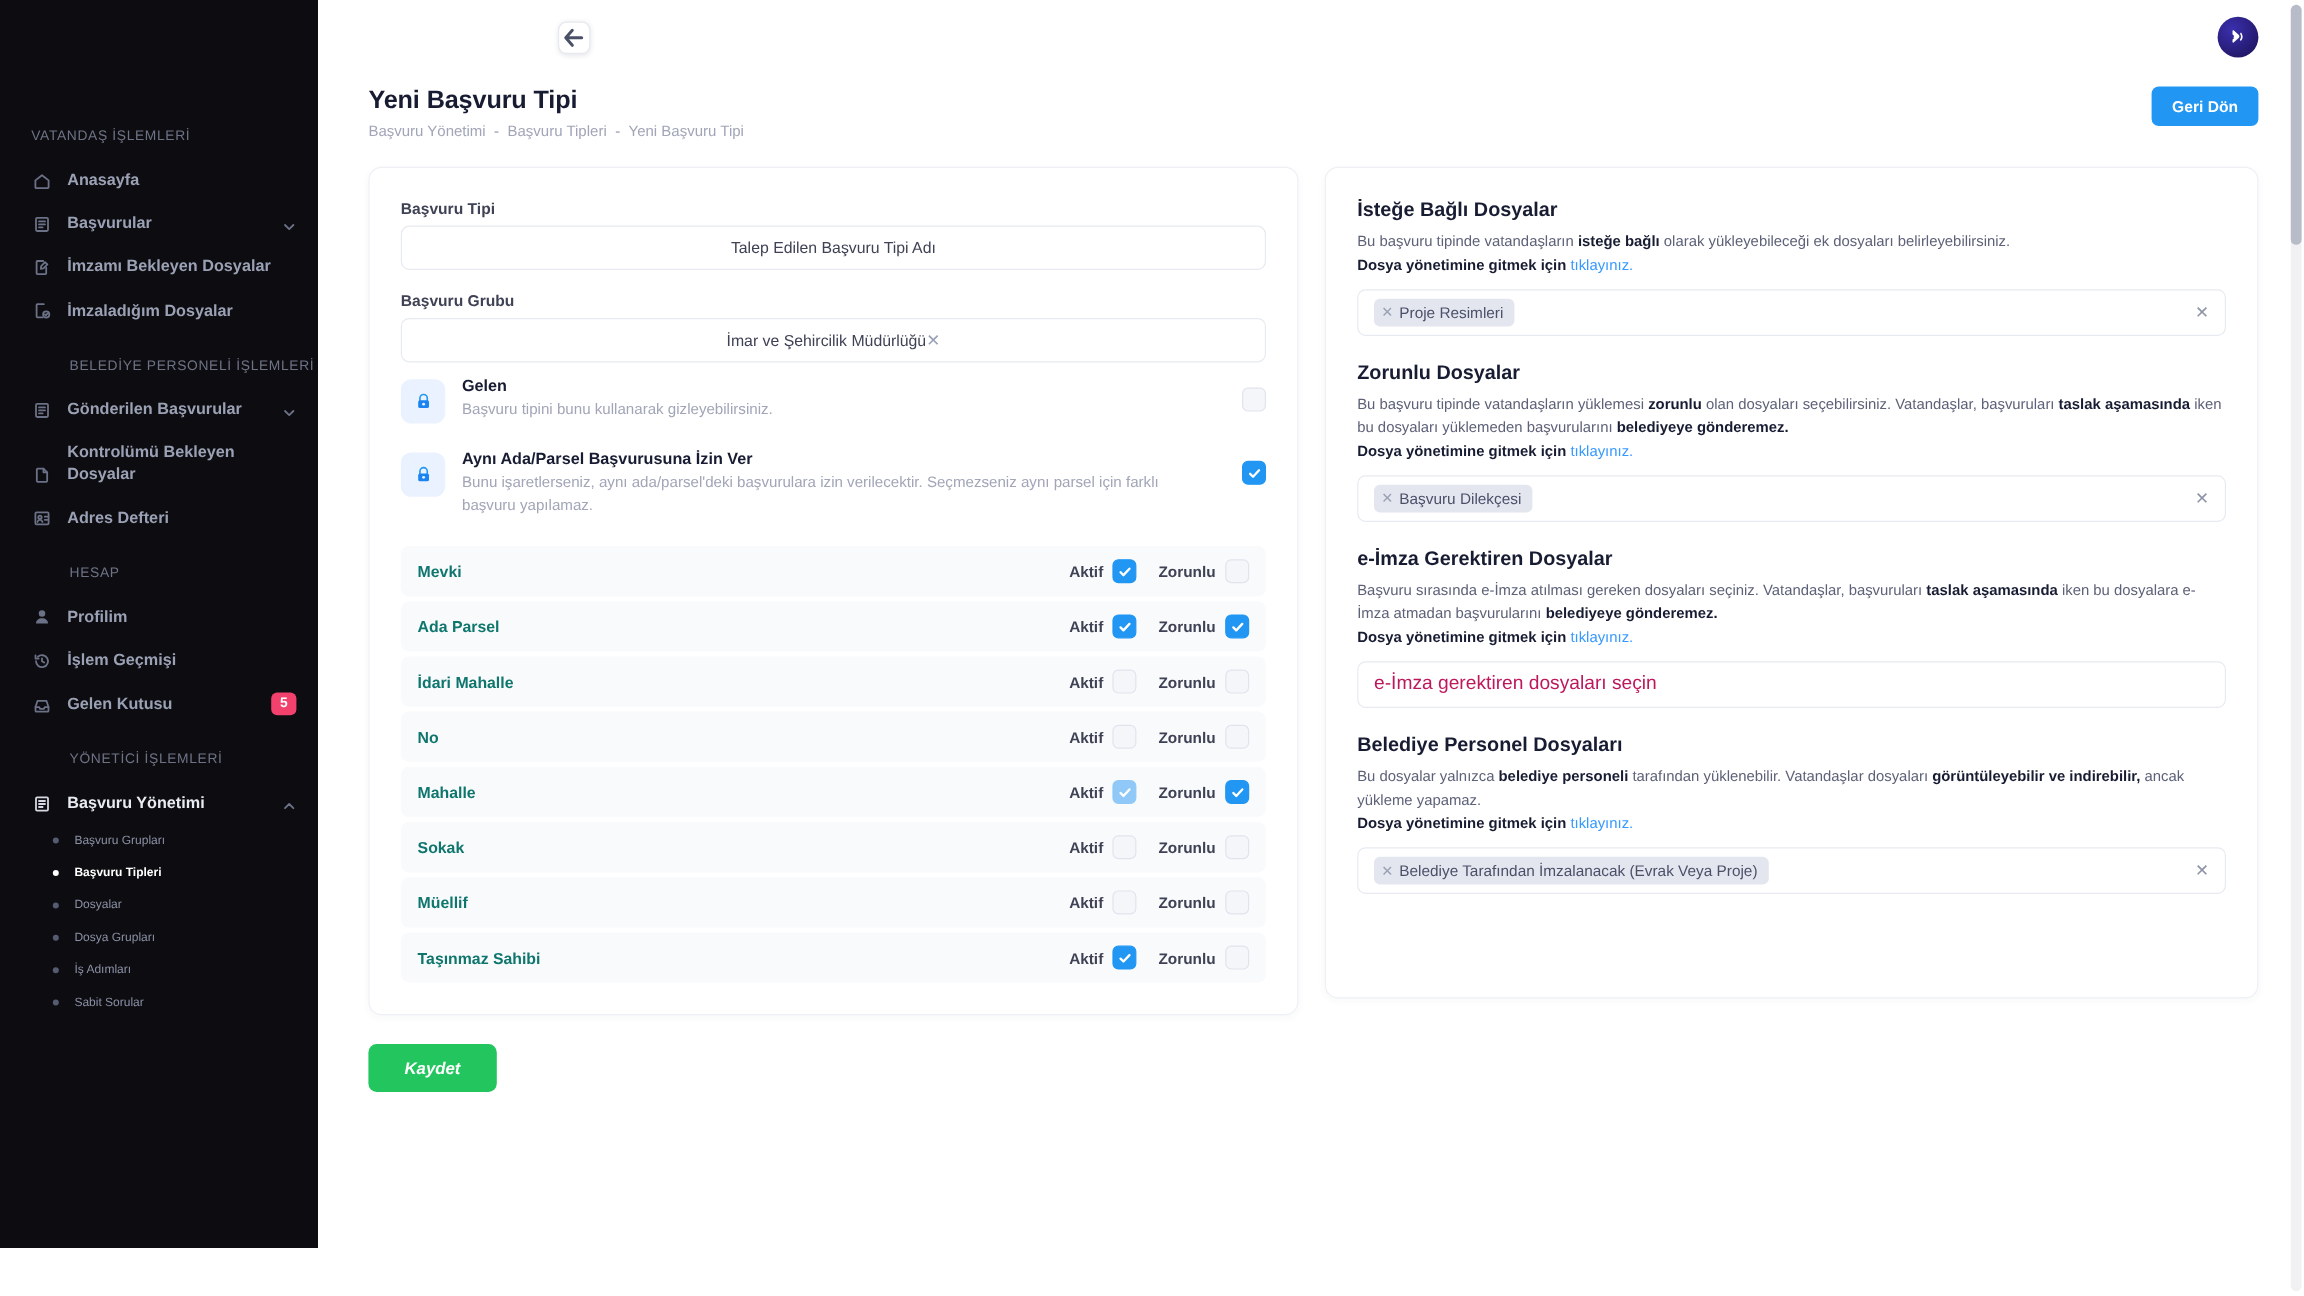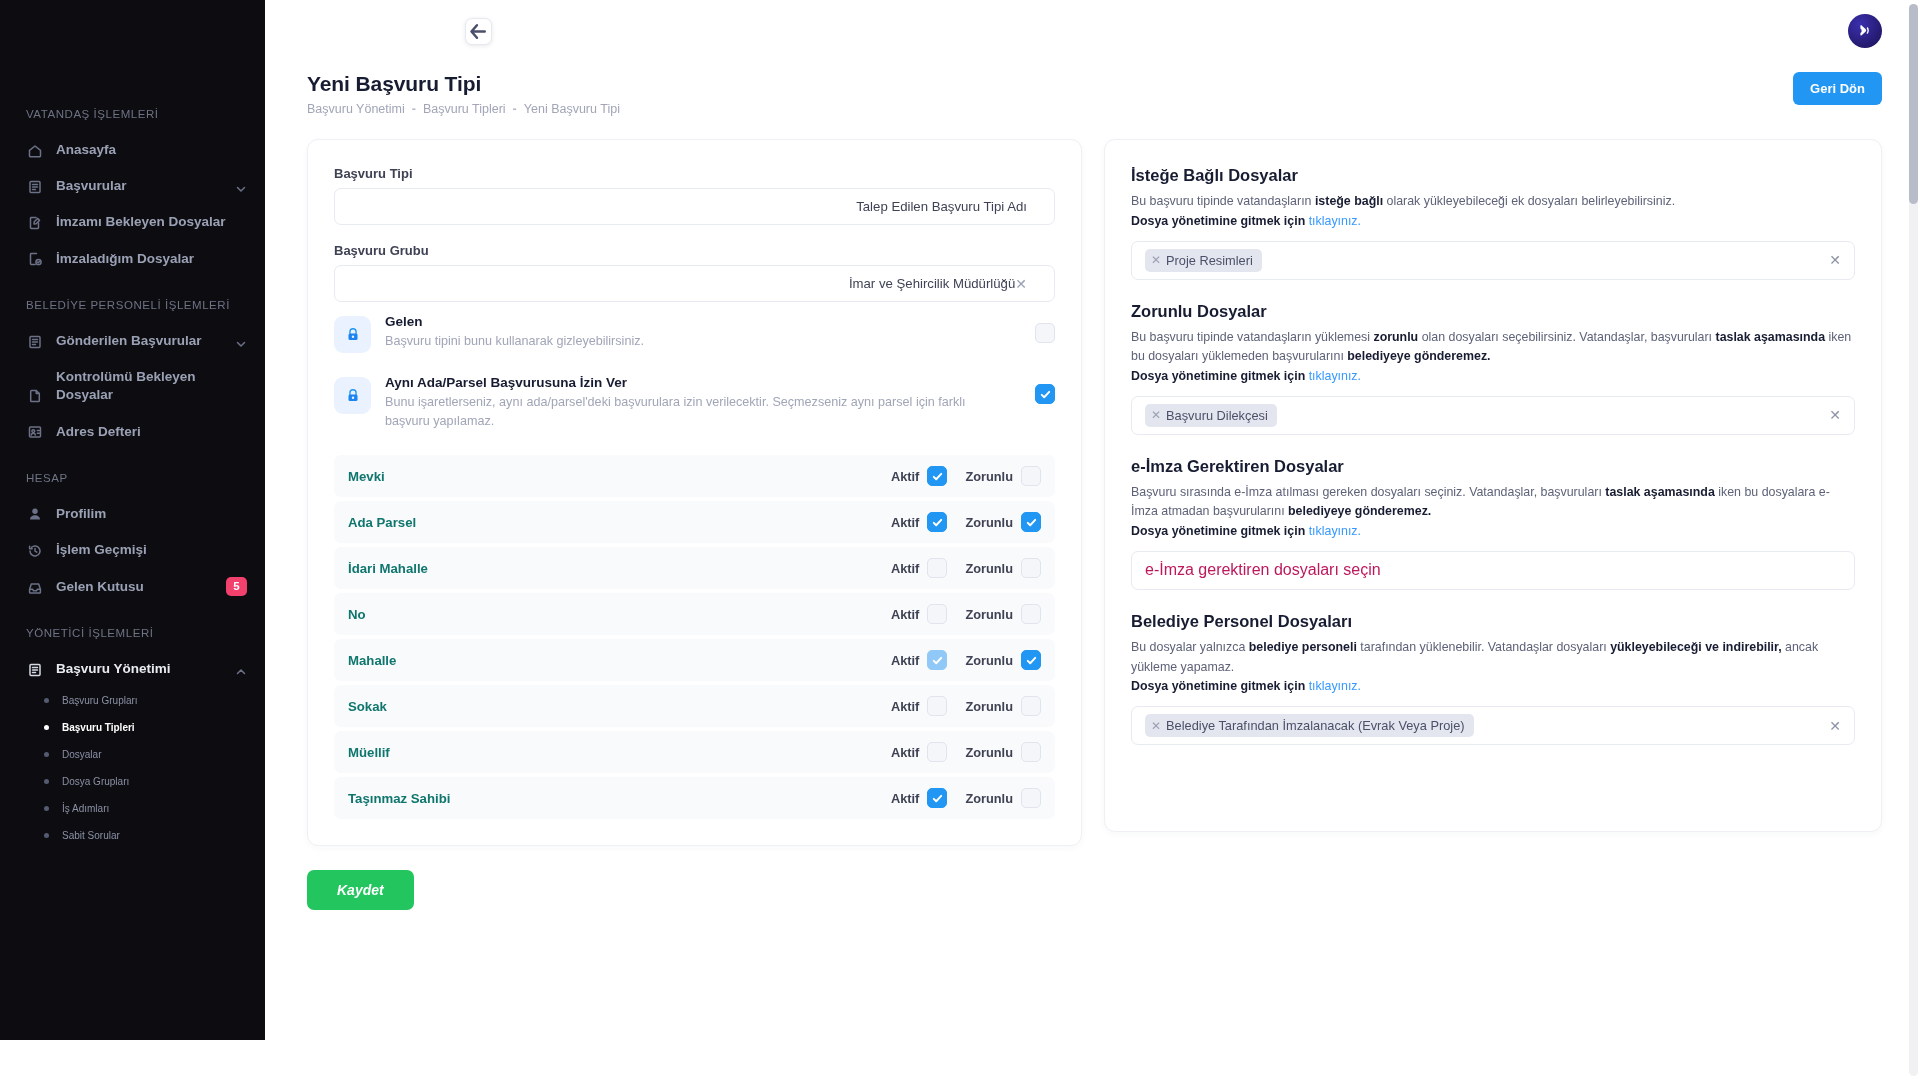--- a/index.html
+++ b/index.html
@@ -15,21 +15,21 @@
   .sidebar {
     width: 265px; height: 1040px; flex: 0 0 265px;
     background: #0d0d11; color: #9aa0b4;
     padding-top: 0; overflow: hidden; position: relative;
   }
   .sb-logo-space { height: 90px; }
   .sb-section {
     font-size: 11.5px; letter-spacing: .55px; color: #6d7285;
     padding: 0 0 0 26px; margin: 18px 0 12px 0; font-weight: 400;
   }
-  .sb-section.tight { margin-top: 22px; }
+  .sb-section.tight { margin-top: 22px; margin-left: 32px; }
   .sb-item {
     display: flex; align-items: flex-end; gap: 13px;
     padding: 9px 18px 9px 26px; font-size: 13.5px; color: #9ba1b5;
     font-weight: 600; cursor: pointer; position: relative; line-height: 1.35;
   }
   .sb-item .ico {
     width: 17px; height: 17px; flex: 0 0 17px; display: flex;
     align-items: center; justify-content: center; color: #6b7186;
   }
   .sb-item .ico svg { width: 16px; height: 16px; display: block; }
@@ -112,22 +112,22 @@
   .card-left { flex: 0 0 775px; padding: 26px 26px 22px 26px; }
   .card-right { flex: 1; padding: 26px 26px 34px 26px; min-height: 693px; }
 
   
   .field-label {
     font-size: 13px; color: #3f4254; font-weight: 600; margin-bottom: 7px;
   }
   .input {
     width: 100%; height: 37px; border: 1px solid #e7eaf0; border-radius: 7px;
     background: #fff; display: flex; align-items: center;
-    padding: 0 27px; font-size: 13.2px; color: #3f4254;
-    justify-content: flex-end;
+    padding: 0 13px; font-size: 13.2px; color: #3f4254;
+    justify-content: center;
   }
   .input .clear-x { color: #9aa1b4; font-size: 14px; cursor: pointer; }
   .gap18 { height: 18px; }
 
   
   .toggle-row {
     display: flex; align-items: flex-start; gap: 14px; padding: 12px 0 10px 0;
   }
   .toggle-row .sq {
     width: 37px; height: 37px; border-radius: 9px; background: #e9f2fe;
@@ -618,21 +618,21 @@
           <div class="select-box">
             <span class="ph">e-İmza gerektiren dosyaları seçin</span>
           </div>
         </div>
 
         <div class="sec-gap"></div>
 
         <div>
           <div class="sec-title">Belediye Personel Dosyaları</div>
           <div class="sec-desc">
-            <span>Bu dosyalar yalnızca </span><b>belediye personeli</b><span> tarafından yüklenebilir. Vatandaşlar dosyaları </span><b>yükleyebileceği ve indirebilir,</b><span> ancak yükleme yapamaz.</span>
+            <span>Bu dosyalar yalnızca </span><b>belediye personeli</b><span> tarafından yüklenebilir. Vatandaşlar dosyaları </span><b>görüntüleyebilir ve indirebilir,</b><span> ancak yükleme yapamaz.</span>
           </div>
           <div class="sec-link-line">
             <span>Dosya yönetimine gitmek için</span>
             <a>tıklayınız.</a>
           </div>
           <div class="select-box">
             <div class="chips" id="chips-staff">
                 <span class="chip">
                   <span class="cx">✕</span>
                   <span>Belediye Tarafından İmzalanacak (Evrak Veya Proje)</span>

